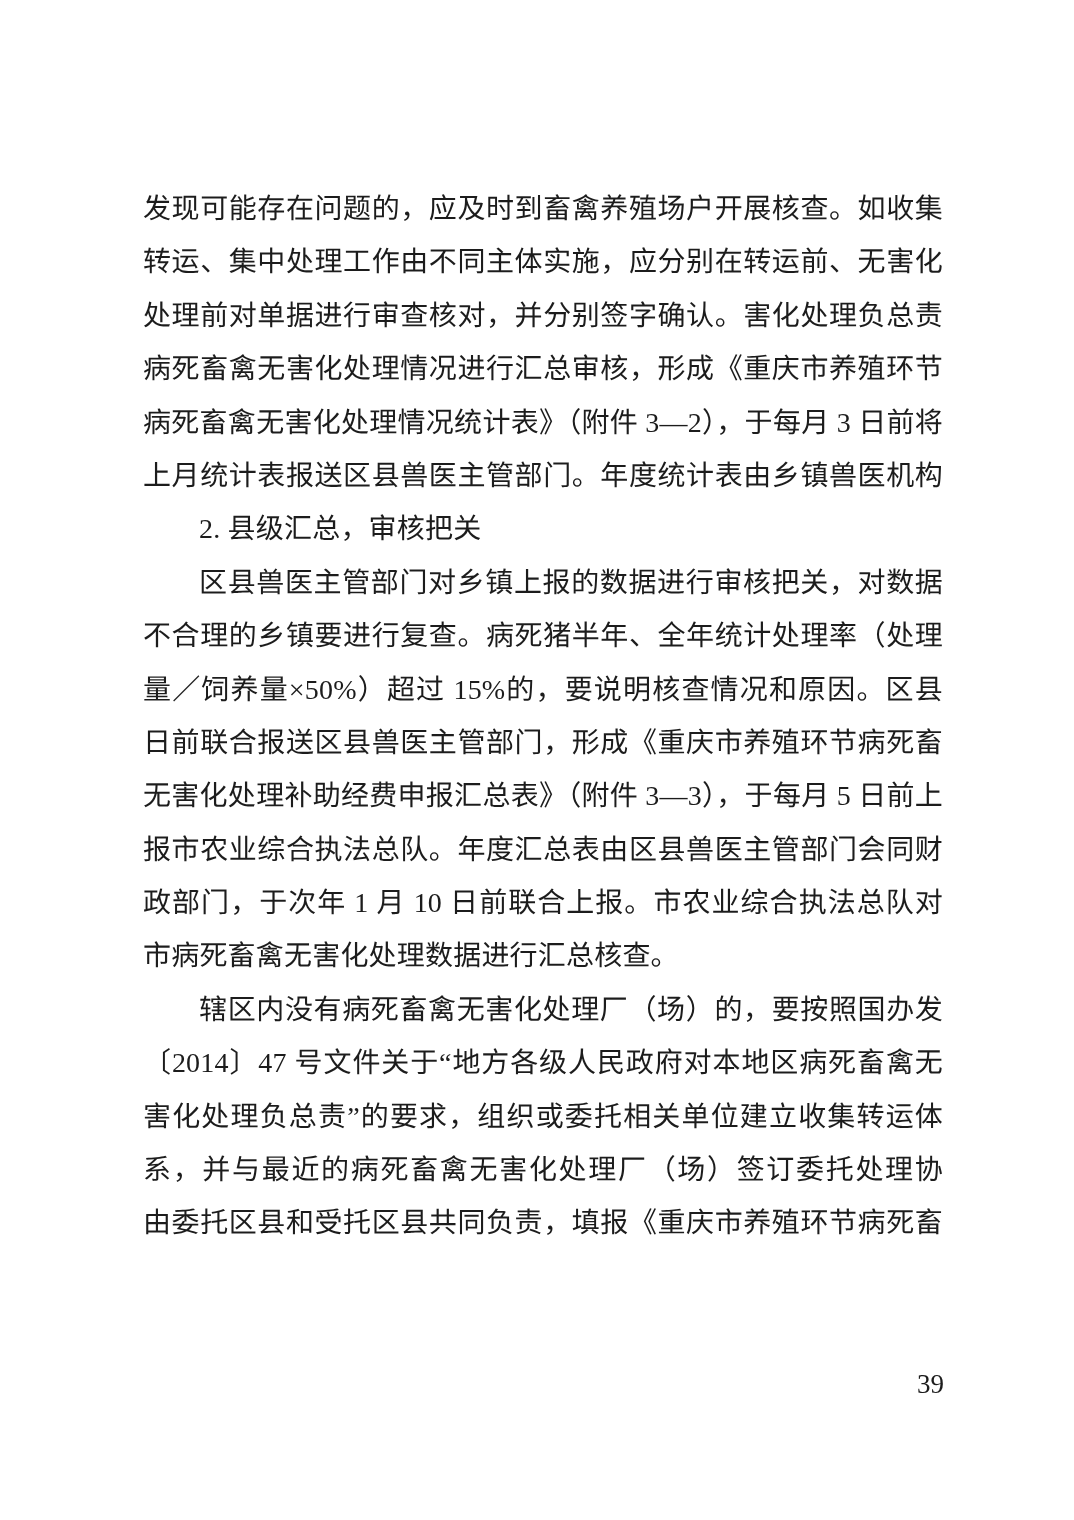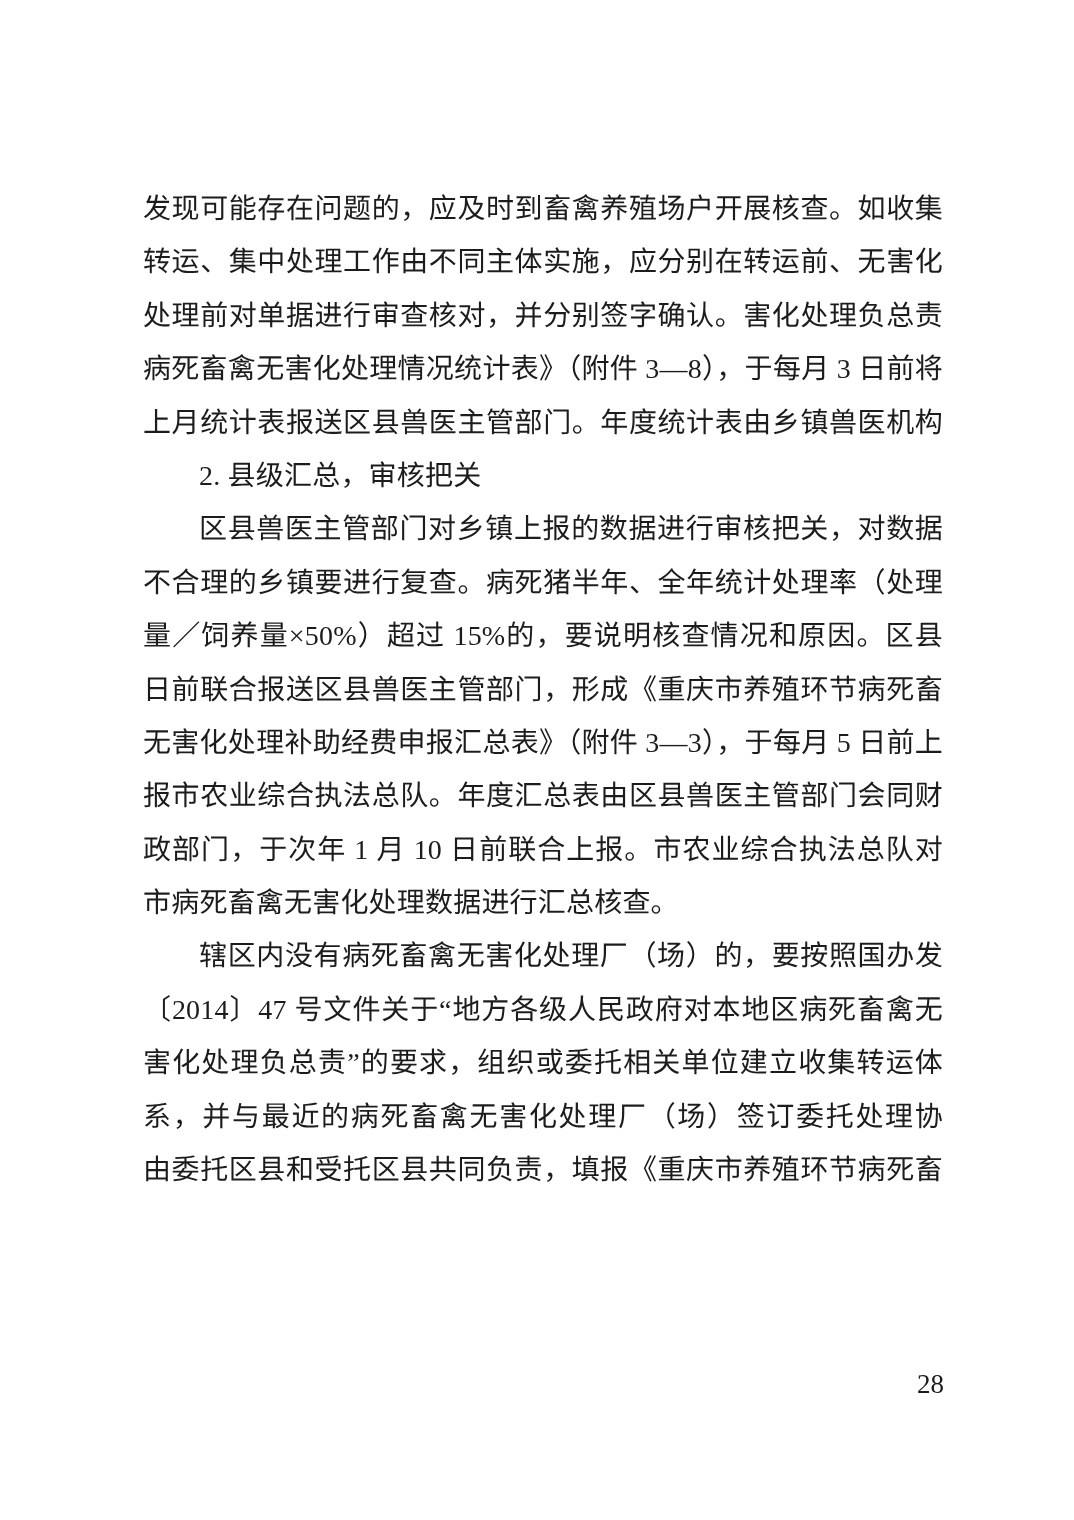--- a/index.html
+++ b/index.html
@@ -58,21 +58,22 @@
 </style>
 </head>
 <body>
 
 <div class="page">
   <main class="content">
       <div class="block">
         <div class="line j">发现可能存在问题的，应及时到畜禽养殖场户开展核查。如收集</div>
         <div class="line j">转运、集中处理工作由不同主体实施，应分别在转运前、无害化</div>
         <div class="line j">处理前对单据进行审查核对，并分别签字确认。害化处理负总责</div>
-        <div class="line j">病死畜禽无害化处理情况统计表》（附件 3—8），于每月 3 日前将</div>
+        <div class="line j">病死畜禽无害化处理情况进行汇总审核，形成《重庆市养殖环节</div>
+        <div class="line j">病死畜禽无害化处理情况统计表》（附件 3—2），于每月 3 日前将</div>
         <div class="line j">上月统计表报送区县兽医主管部门。年度统计表由乡镇兽医机构</div>
       </div>
       <div class="block">
         <div class="line l indent">2. 县级汇总，审核把关</div>
       </div>
       <div class="block">
         <div class="line j indent">区县兽医主管部门对乡镇上报的数据进行审核把关，对数据</div>
         <div class="line j">不合理的乡镇要进行复查。病死猪半年、全年统计处理率（处理</div>
         <div class="line j">量／饲养量×50%）超过 15%的，要说明核查情况和原因。区县</div>
         <div class="line j">日前联合报送区县兽医主管部门，形成《重庆市养殖环节病死畜禽</div>
@@ -82,14 +83,14 @@
         <div class="line l">市病死畜禽无害化处理数据进行汇总核查。</div>
       </div>
       <div class="block">
         <div class="line j indent">辖区内没有病死畜禽无害化处理厂（场）的，要按照国办发</div>
         <div class="line j">〔2014〕47 号文件关于“地方各级人民政府对本地区病死畜禽无</div>
         <div class="line j">害化处理负总责”的要求，组织或委托相关单位建立收集转运体</div>
         <div class="line j">系，并与最近的病死畜禽无害化处理厂（场）签订委托处理协议，</div>
         <div class="line j">由委托区县和受托区县共同负责，填报《重庆市养殖环节病死畜</div>
       </div>
     </main>
-  <div class="page-number">28</div>
+  <div class="page-number">39</div>
 </div>
 
 </body></html>

